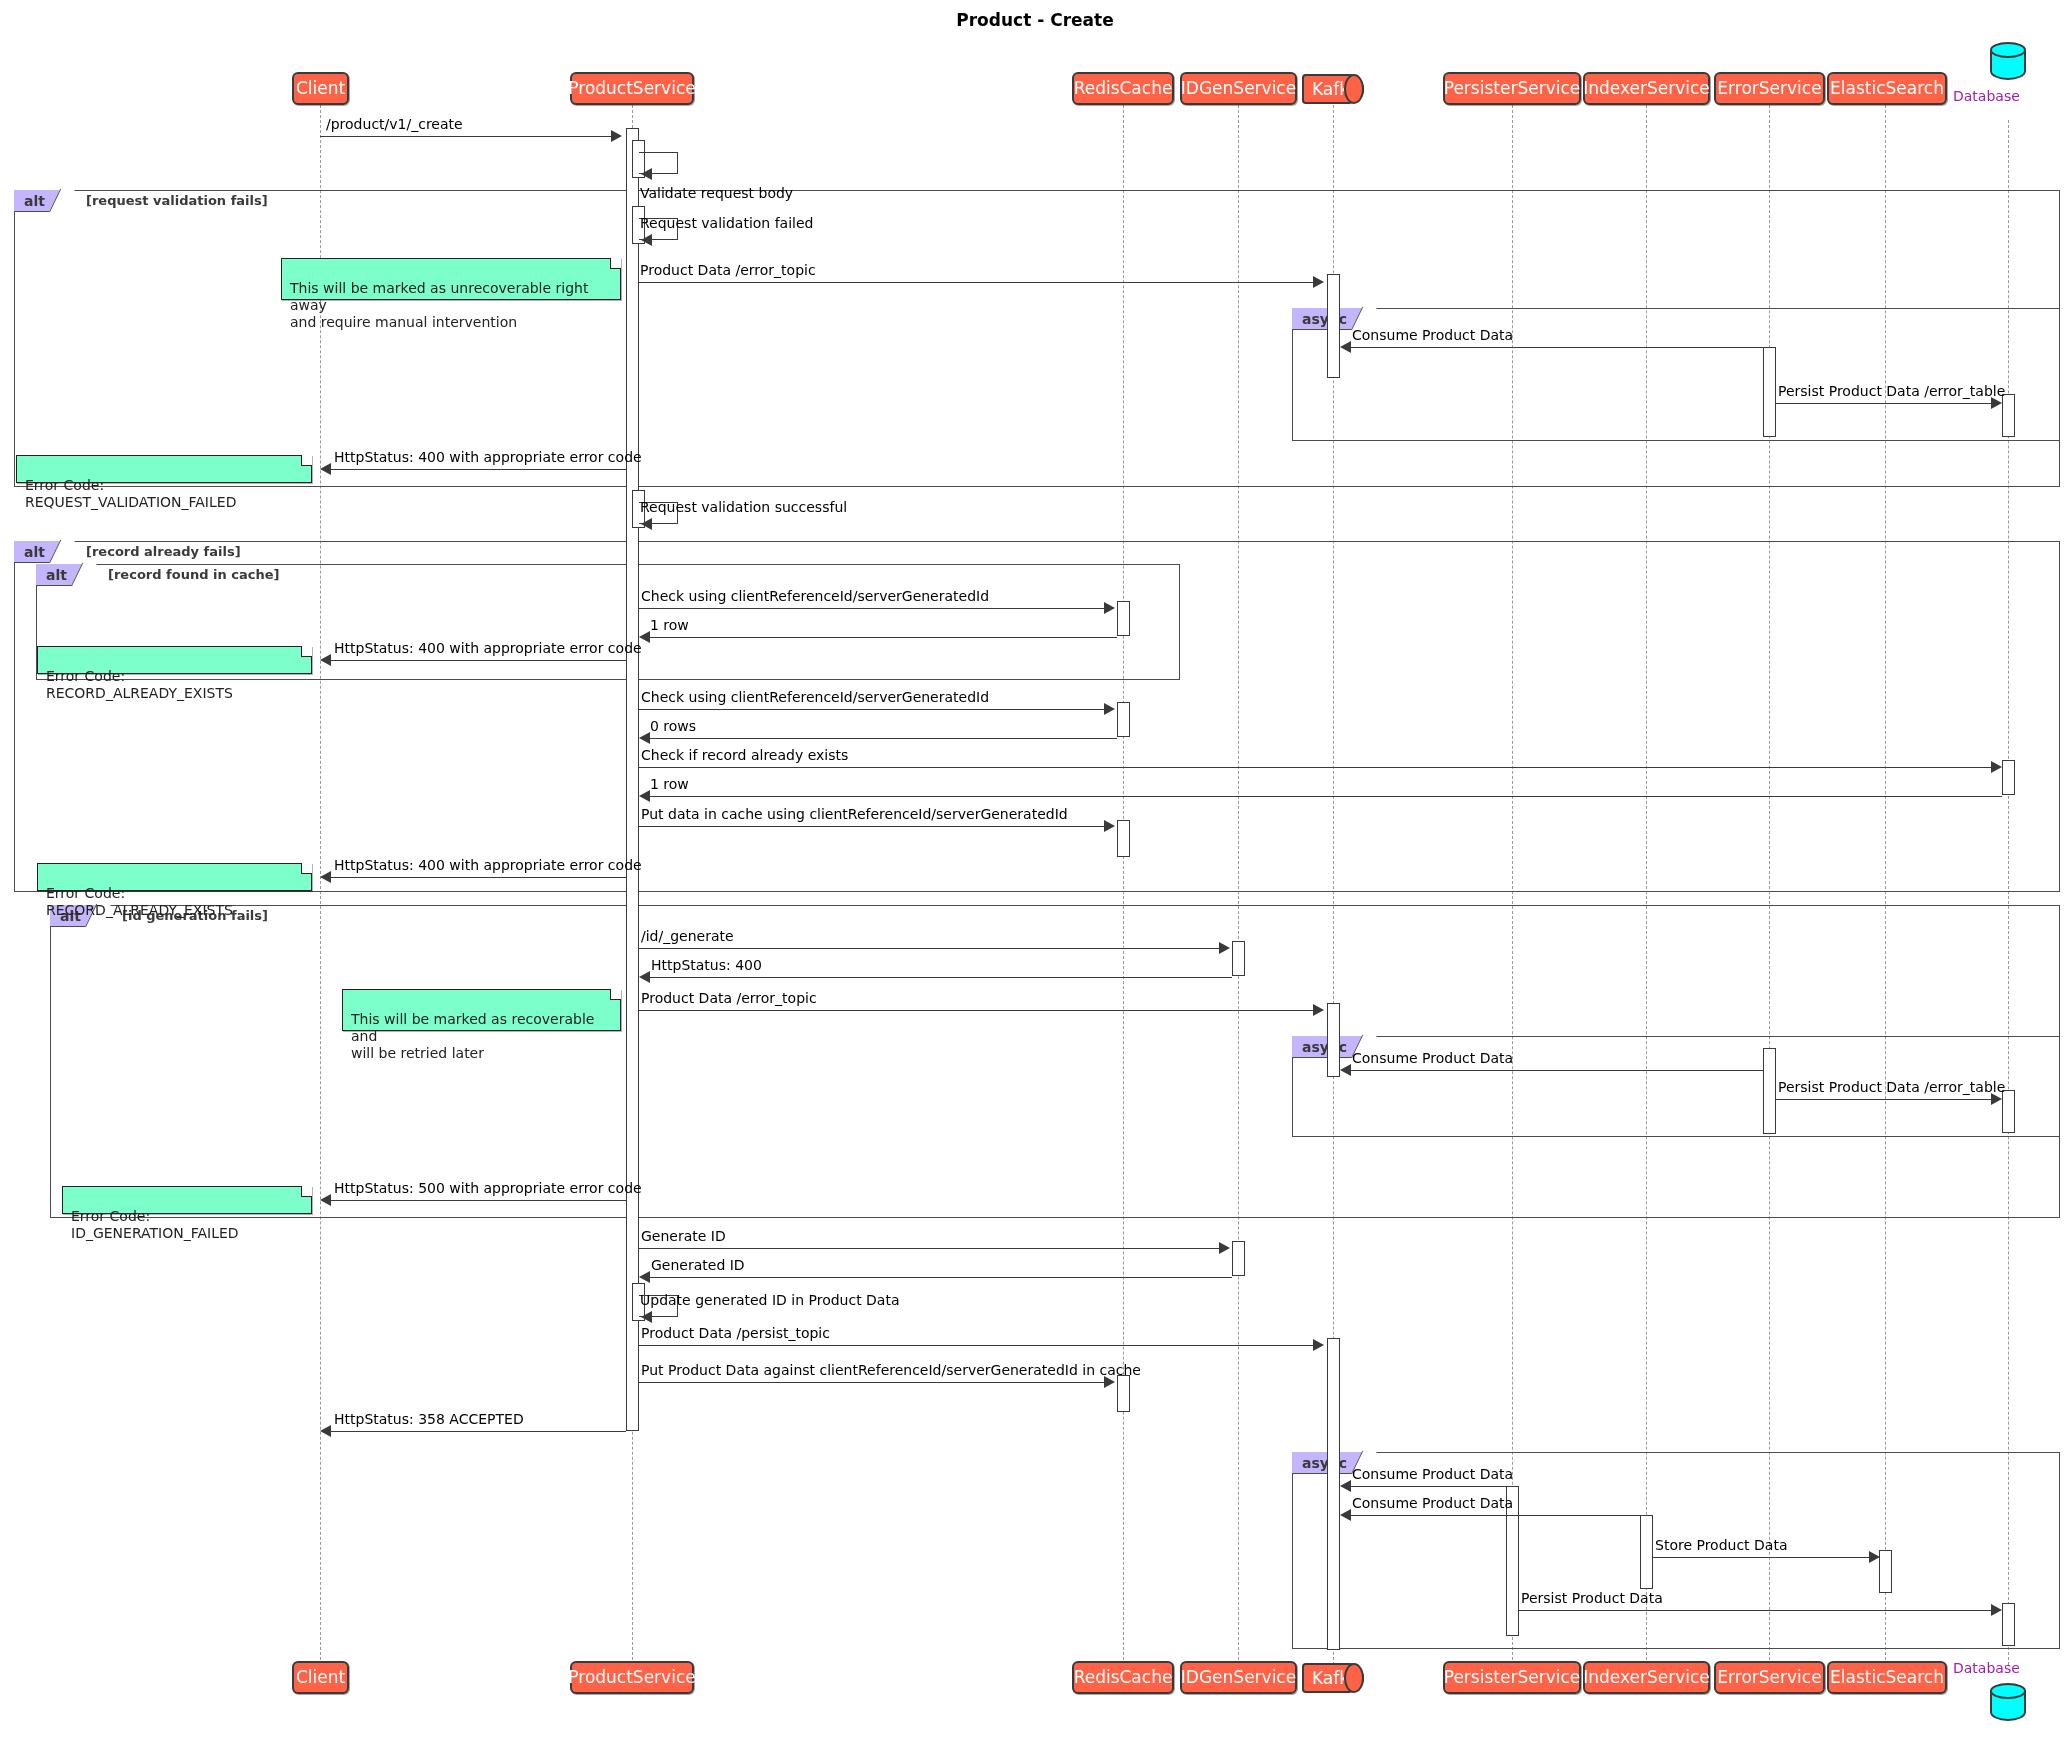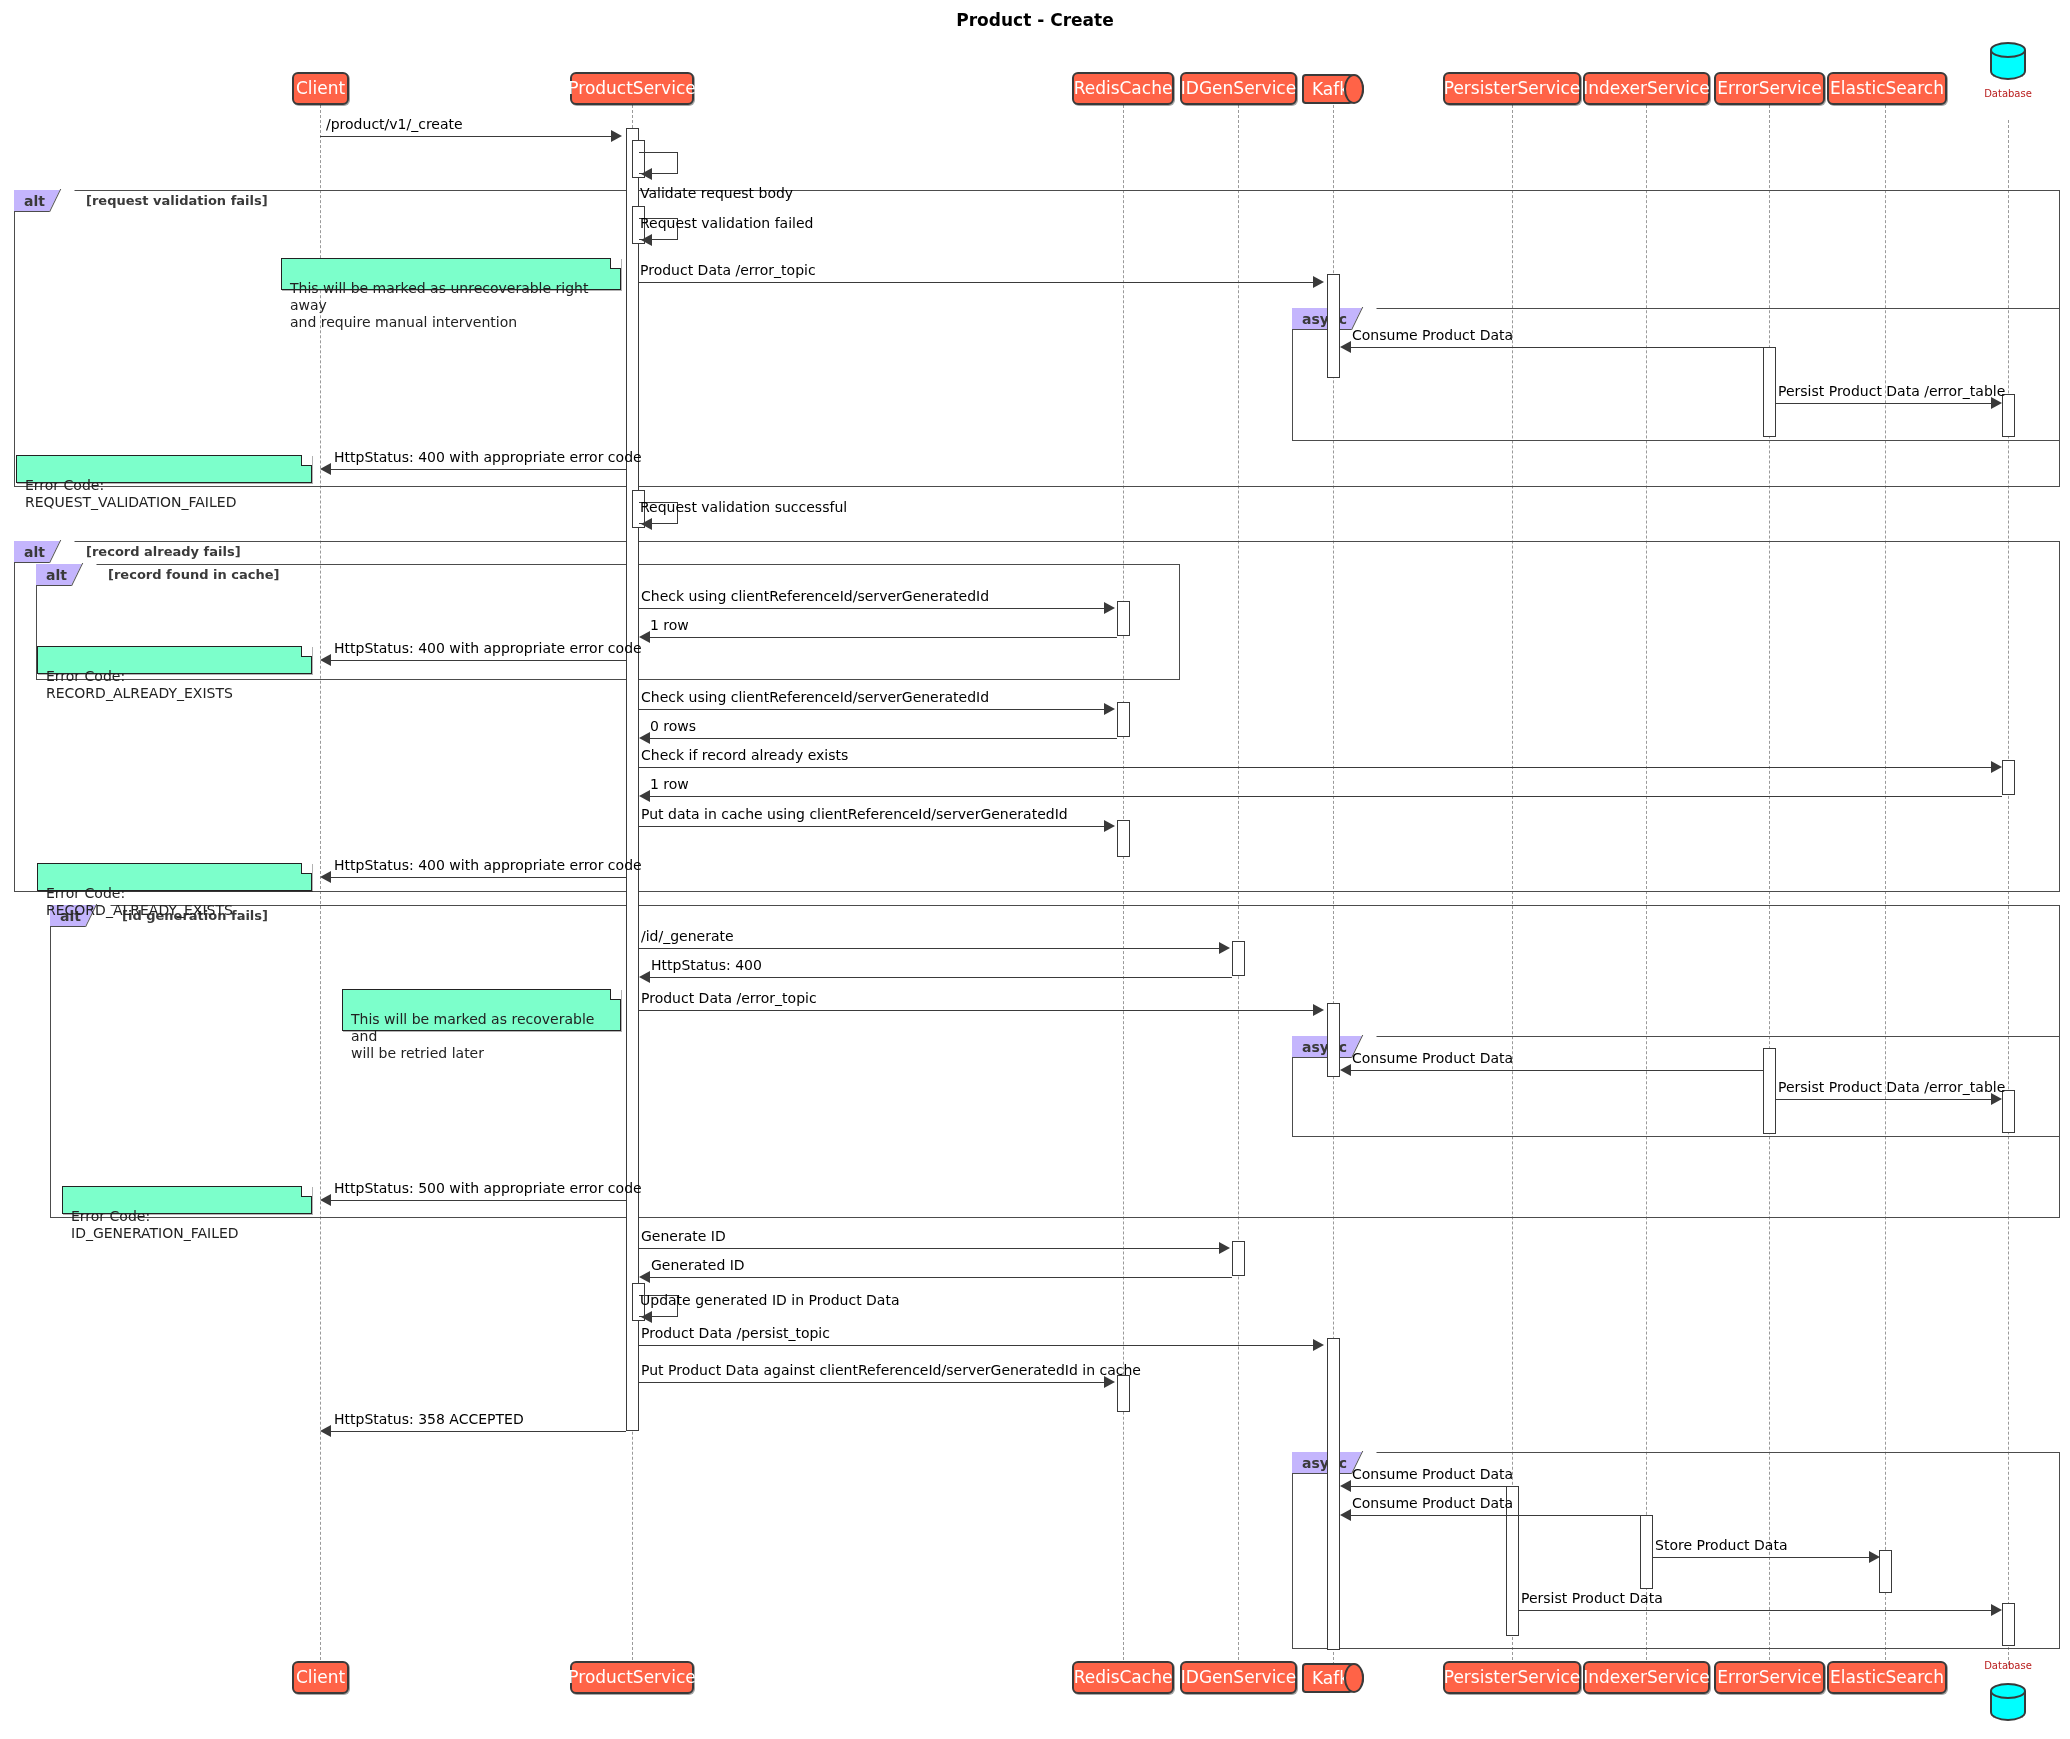--- a/index.html
+++ b/index.html
@@ -16,21 +16,21 @@
         color:#fff;font-size:17px;display:flex;align-items:center;justify-content:flex-start;padding-left:8px;
         box-sizing:border-box;white-space:nowrap;}
   .queue .qcap{position:absolute;right:-2px;top:-2px;bottom:-2px;width:20px;border:2px solid #3a3a3a;
         border-radius:50%/50%;background:#FF6347;box-sizing:border-box;}
   .dbicon{position:absolute;}
   .dbicon .body{position:absolute;left:0;top:8px;width:36px;height:30px;background:#0FF;
         border-left:2px solid #3a3a3a;border-right:2px solid #3a3a3a;border-bottom:2px solid #3a3a3a;
         border-radius:0 0 18px 18px / 0 0 9px 9px;box-sizing:border-box;}
   .dbicon .top{position:absolute;left:0;top:0;width:36px;height:16px;background:#0FF;
         border:2px solid #3a3a3a;border-radius:50%;box-sizing:border-box;}
-  .dblabel{position:absolute;font-size:10px;color:#b91c1c;white-space:nowrap;text-align:center;}
+  .dblabel{position:absolute;font-size:14px;color:#a21caf;white-space:nowrap;text-align:left;}
 
   
   .lifeline{position:absolute;width:0;border-left:1.5px dashed #9a9a9a;}
 
   
   .act{position:absolute;background:#fff;border:1.3px solid #3a3a3a;box-sizing:border-box;width:13px;}
 
   
   .frame{position:absolute;border:1.2px solid #4c4c4c;box-sizing:border-box;background:transparent;}
   .frame-label{position:absolute;background:#c4b5fd;border:1.2px solid #4c4c4c;border-left:none;border-top:none;
@@ -321,21 +321,21 @@
   <div class="msglabel" style="left:1352px; top:1495px;">Consume Product Data</div>
 
   <div class="msgline" style="left:1653px; top:1557px; width:220px;"></div>
   <div class="arrow r" style="left:1869px; top:1551px;"></div>
   <div class="msglabel" style="left:1655px; top:1537px;">Store Product Data</div>
 
   <div class="msgline" style="left:1519px; top:1610px; width:473px;"></div>
   <div class="arrow r" style="left:1991px; top:1604px;"></div>
   <div class="msglabel" style="left:1521px; top:1590px;">Persist Product Data</div>
 
-  <div class="note" style="left:281px; top:258px; width:340px; height:32px;">
+  <div class="note" style="left:281px; top:258px; width:340px; height:42px;">
     <span>This will be marked as unrecoverable right away
 and require manual intervention</span>
     <span class="fold"></span>
   </div>
 
   <div class="note" style="left:16px; top:455px; width:296px; height:28px;">
     <span>Error Code: REQUEST_VALIDATION_FAILED</span>
     <span class="fold"></span>
   </div>
 

